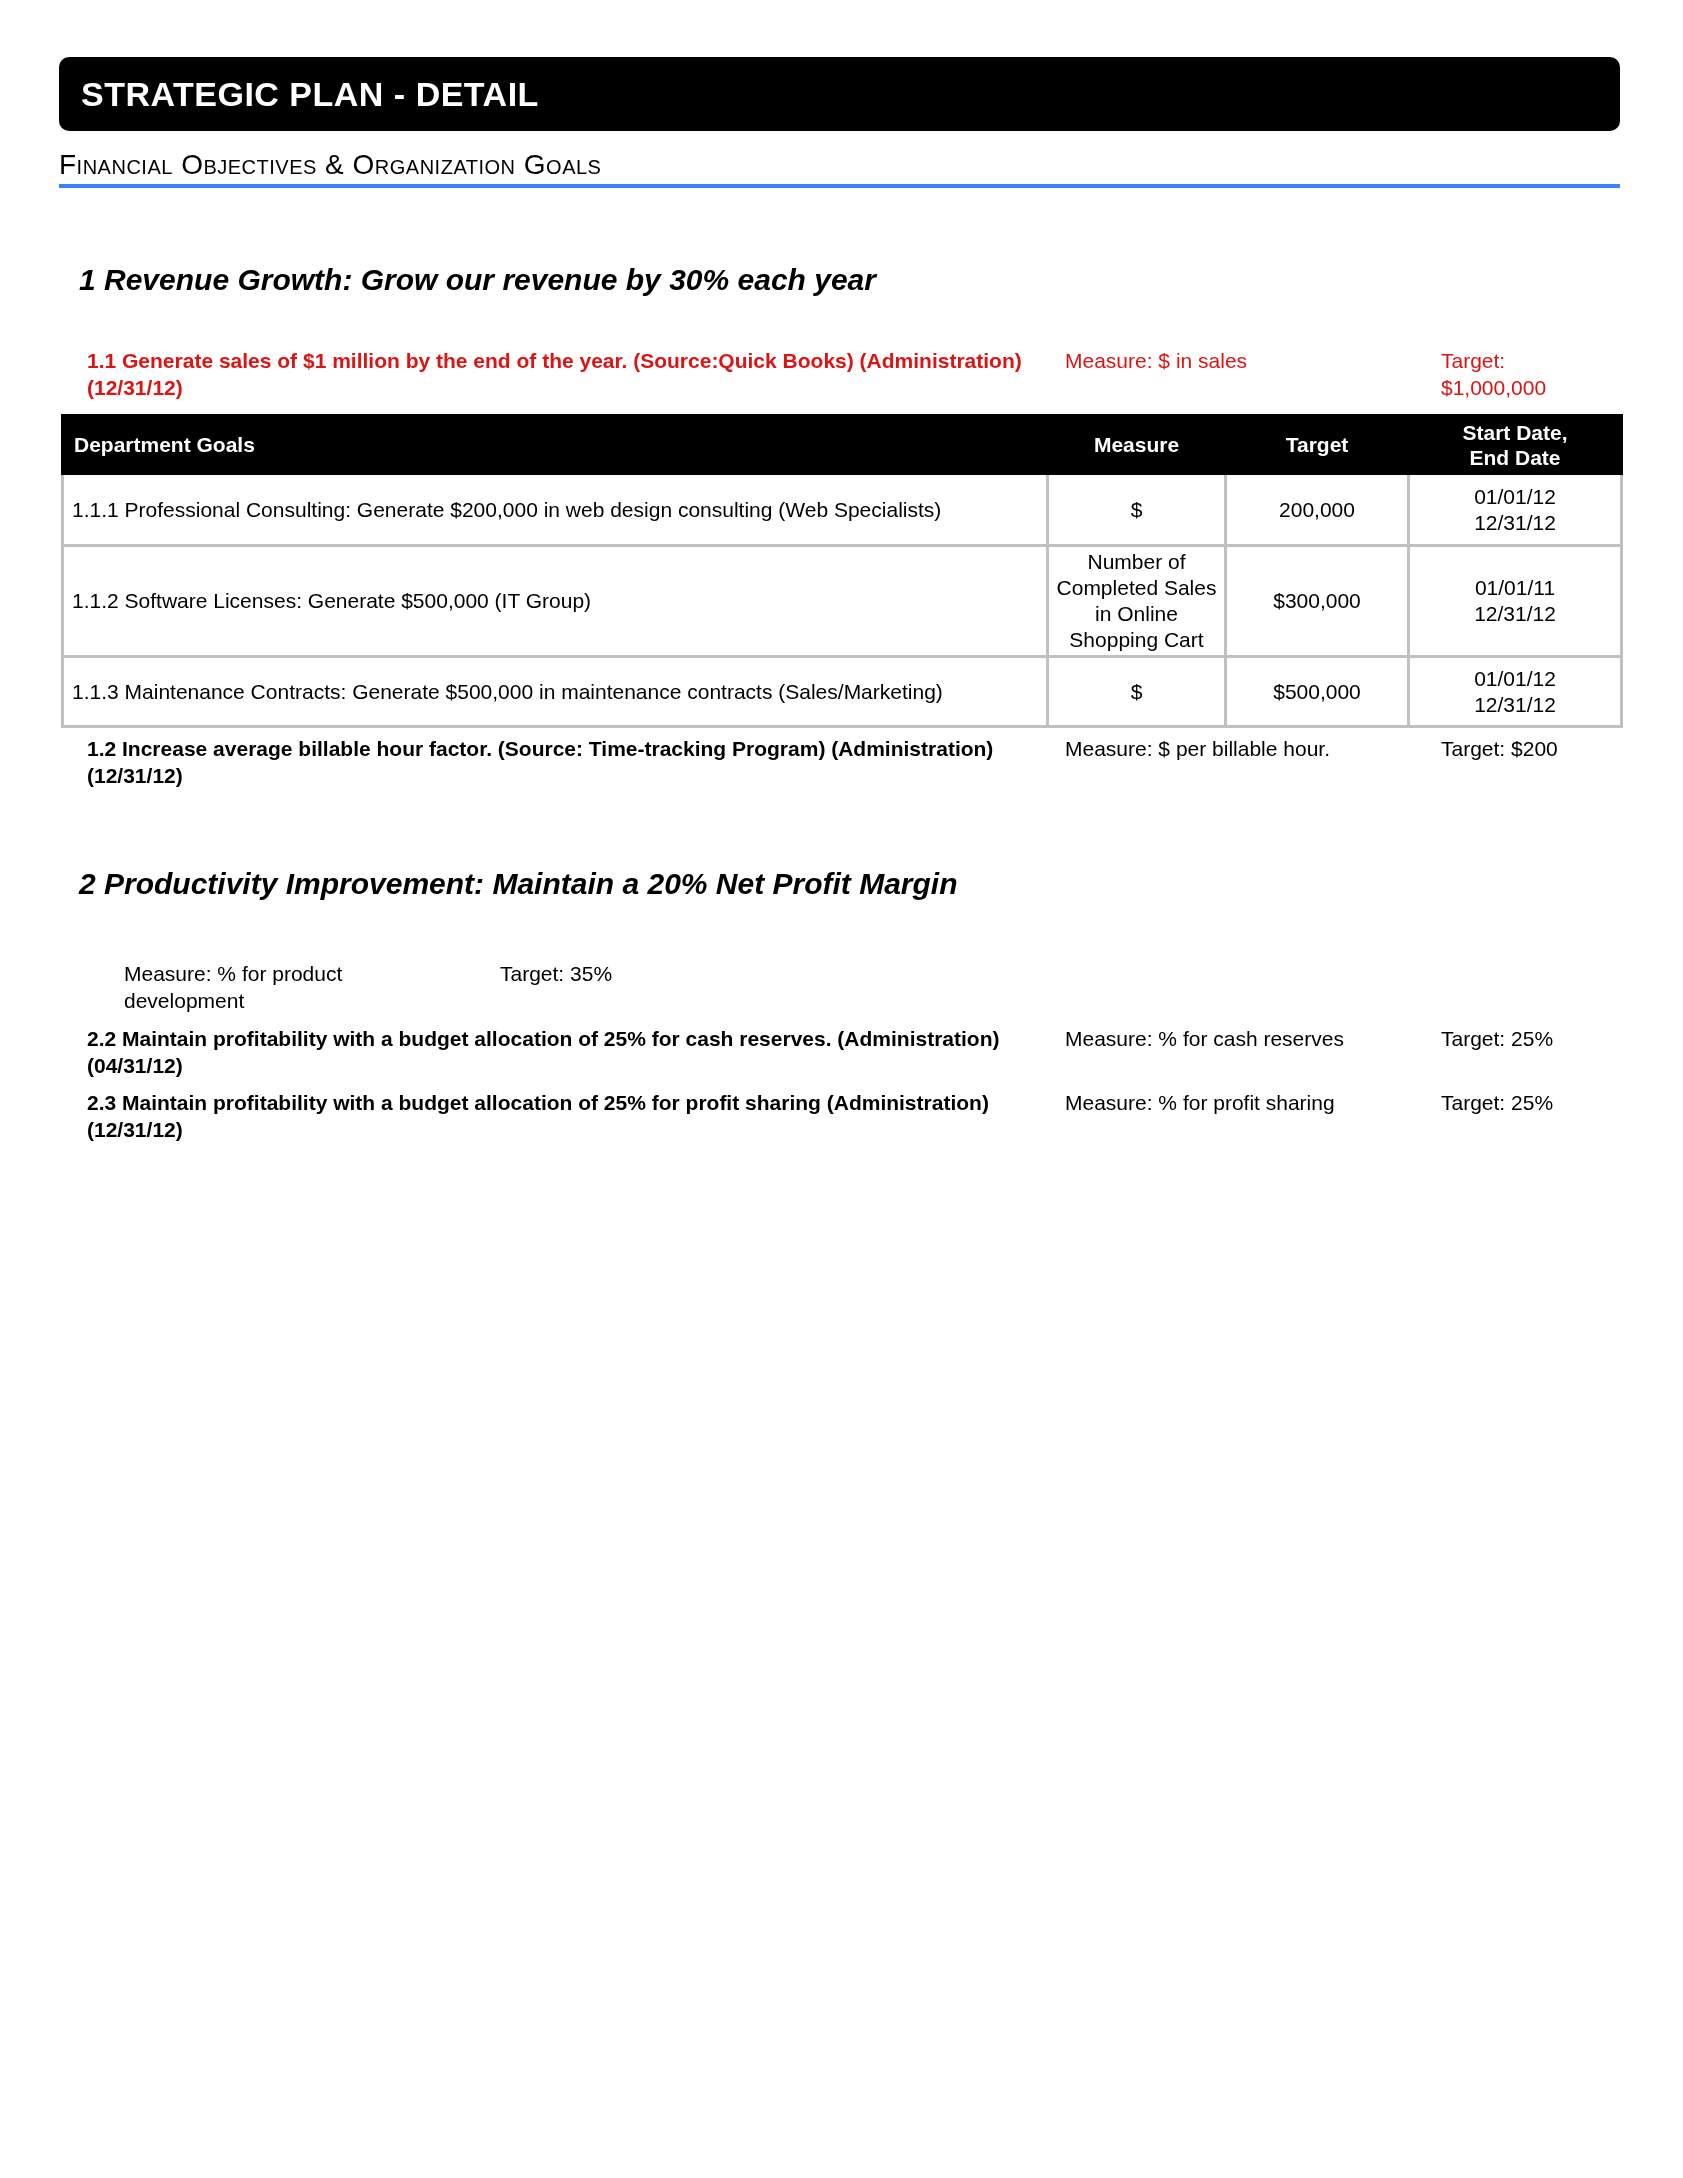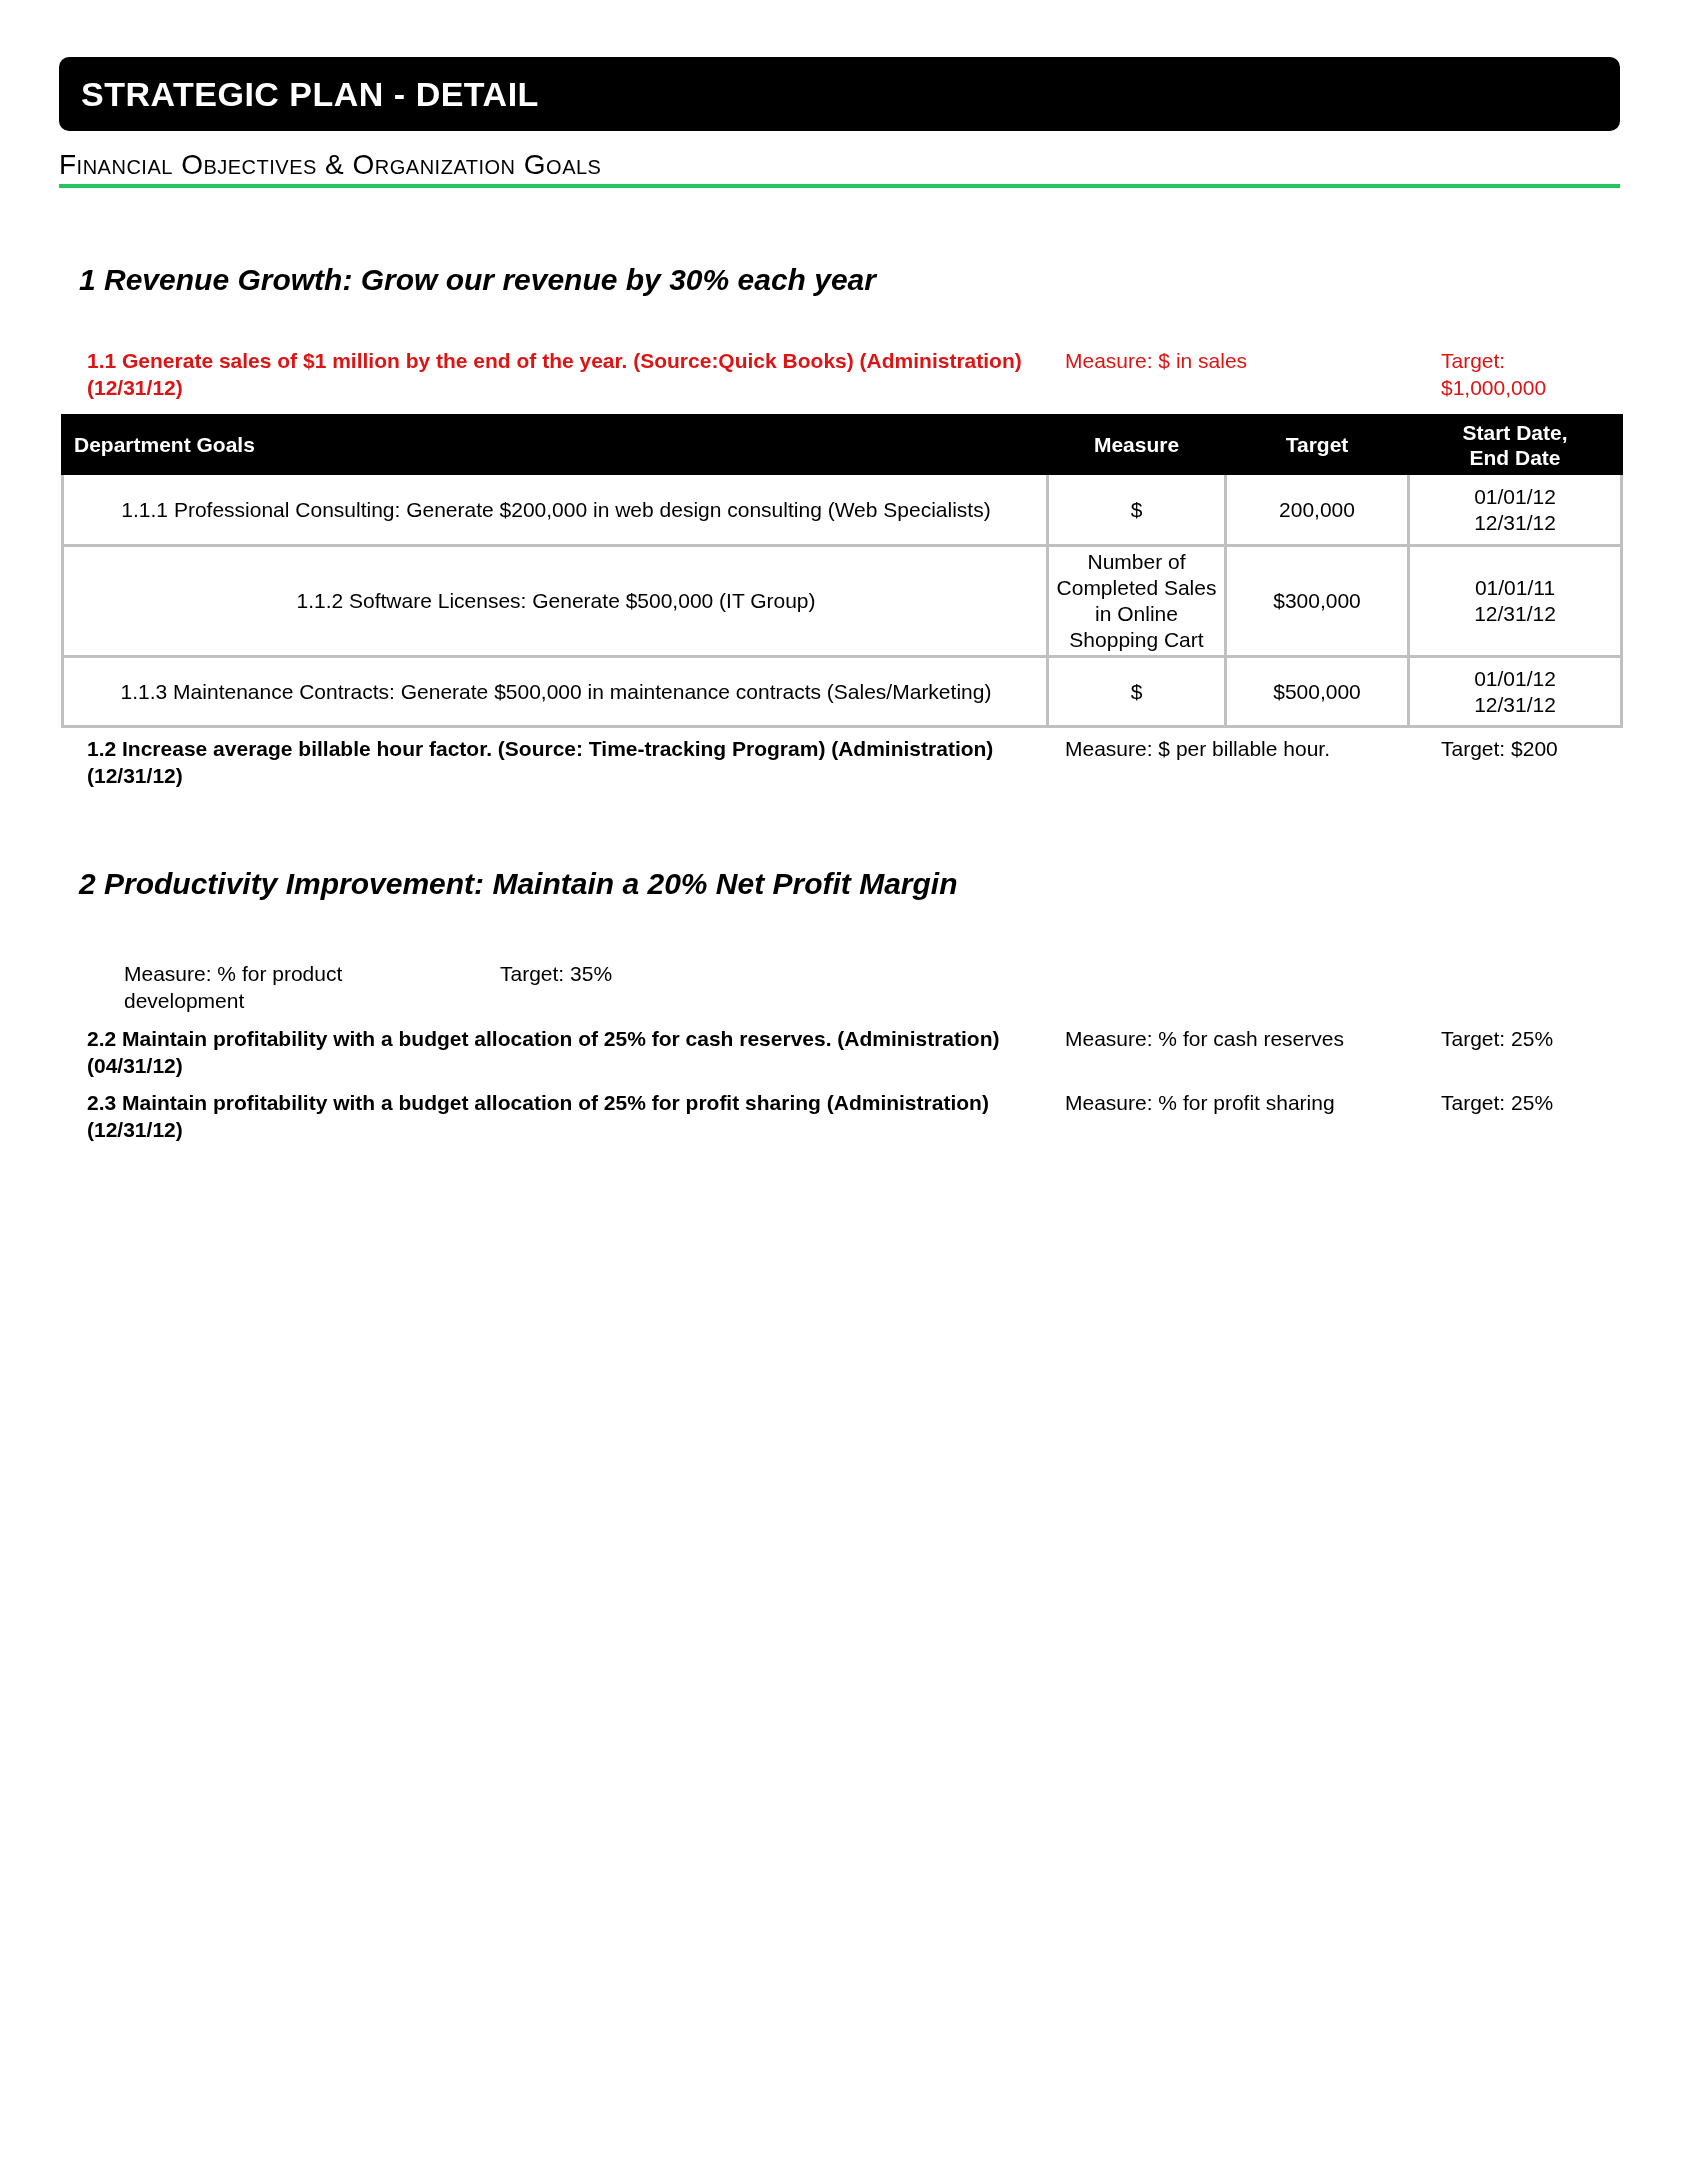--- a/index.html
+++ b/index.html
@@ -23,21 +23,21 @@
   .title-bar .title {
     color:#fff; font-weight:bold;
     font-size:34px; padding-left:22px; letter-spacing:0.5px;
     white-space:nowrap;
   }
 
   
   .subtitle-block {
     position:absolute; left:59px; top:149px;
     width:1561px;
-    border-bottom:4px solid #22c55e;
+    border-bottom:4px solid #3b82f6;
     padding-bottom:3px;
   }
   .subtitle {
     font-variant:small-caps;
     font-size:28px;
     letter-spacing:0.5px;
   }
 
   
   .section-heading {
@@ -82,21 +82,21 @@
     white-space:pre-line;
   }
   .goals-table th.h-goal { text-align:left; padding-left:10px; }
   .goals-table td {
     border:3px solid #c0c0c0;
     background:#fff;
     text-align:center; vertical-align:middle;
     line-height:26px;
     padding:2px 6px;
   }
-  .goals-table td.goal-cell { text-align:center; padding-left:8px; }
+  .goals-table td.goal-cell { text-align:left; padding-left:8px; }
   .goals-table td.dates-cell { white-space:pre-line; }
   .goals-table tr.r1 td { height:65px; }
   .goals-table tr.r2 td { height:97px; }
   .goals-table tr.r3 td { height:63px; }
 </style>
 </head>
 <body>
 
 <div class="page">
 

